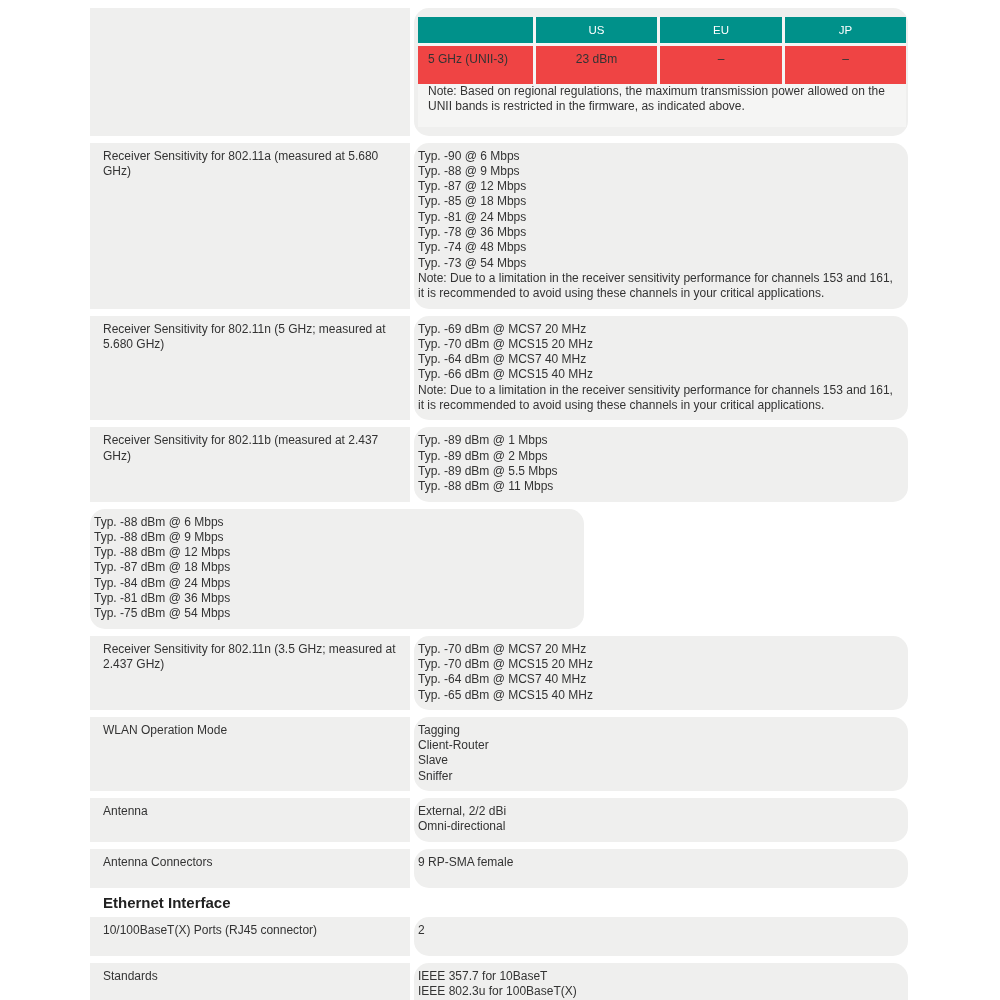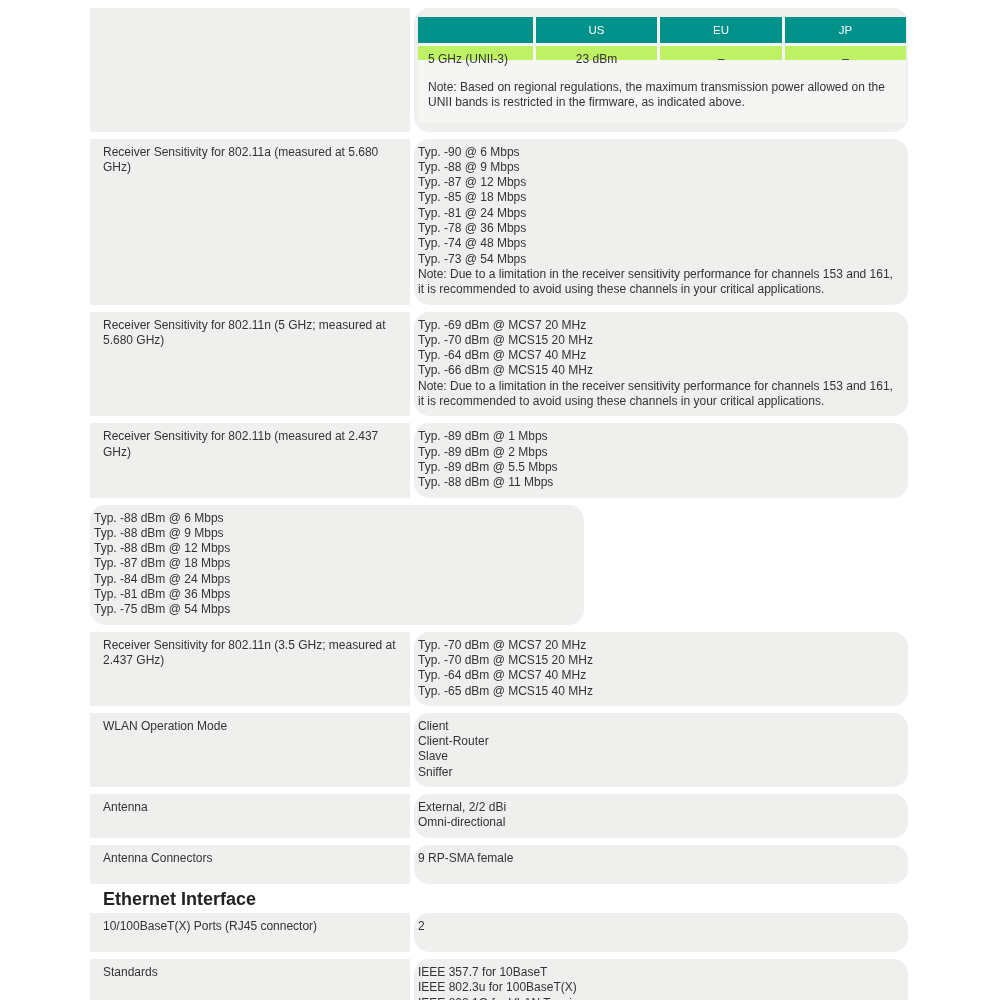--- a/index.html
+++ b/index.html
@@ -16,25 +16,25 @@
   .cell { background: #efefee; line-height: 15.3px; }
   .label { width: 320px; margin-right: 4px; padding: 6px 10px 18px 13px; }
   .value { width: 494px; padding: 6px 6px 7px 4px; border-radius: 15px; }
 
   
   .row-top .value { padding: 9px 2px 9px 4px; }
   .ppanel { background: #f5f5f4; width: 488px; }
   .pgrid { display: grid; grid-template-columns: 115px 121px 122px 121px; gap: 3px; }
   .ph { background: #00918a; color: #ffffff; height: 26px; line-height: 26px;
         text-align: center; font-size: 11.5px; }
-  .pd { background: #bef264; height: 14px; line-height: 27px; text-align: center; }
+  .pd { background: #ef4444; height: 38px; line-height: 27px; text-align: center; }
   .pd.band { text-align: left; padding-left: 10px; }
-  .pnote { padding: 20px 12px 12px 10px; line-height: 15.3px; }
+  .pnote { padding: 0 12px 12px 10px; line-height: 15.3px; }
 
-  .section-title { font-weight: bold; font-size: 18px; color: #222222;
+  .section-title { font-weight: bold; font-size: 15px; color: #222222;
                    margin: 4px 0 6px 13px; line-height: 16px; }
 </style>
 </head>
 <body>
 
 <div class="page">
 
   <div class="row row-top">
     <div class="cell label"></div>
     <div class="cell value">
@@ -104,21 +104,21 @@
         <div class="cell value">
           <div>Typ. -70 dBm @ MCS7 20 MHz</div>
           <div>Typ. -70 dBm @ MCS15 20 MHz</div>
           <div>Typ. -64 dBm @ MCS7 40 MHz</div>
           <div>Typ. -65 dBm @ MCS15 40 MHz</div>
         </div>
       </div>
       <div class="row">
         <div class="cell label">WLAN Operation Mode</div>
         <div class="cell value">
-          <div>Client</div>
+          <div>Tagging</div>
           <div>Client-Router</div>
           <div>Slave</div>
           <div>Sniffer</div>
         </div>
       </div>
       <div class="row">
         <div class="cell label">Antenna</div>
         <div class="cell value">
           <div>External, 2/2 dBi</div>
           <div>Omni-directional</div>

